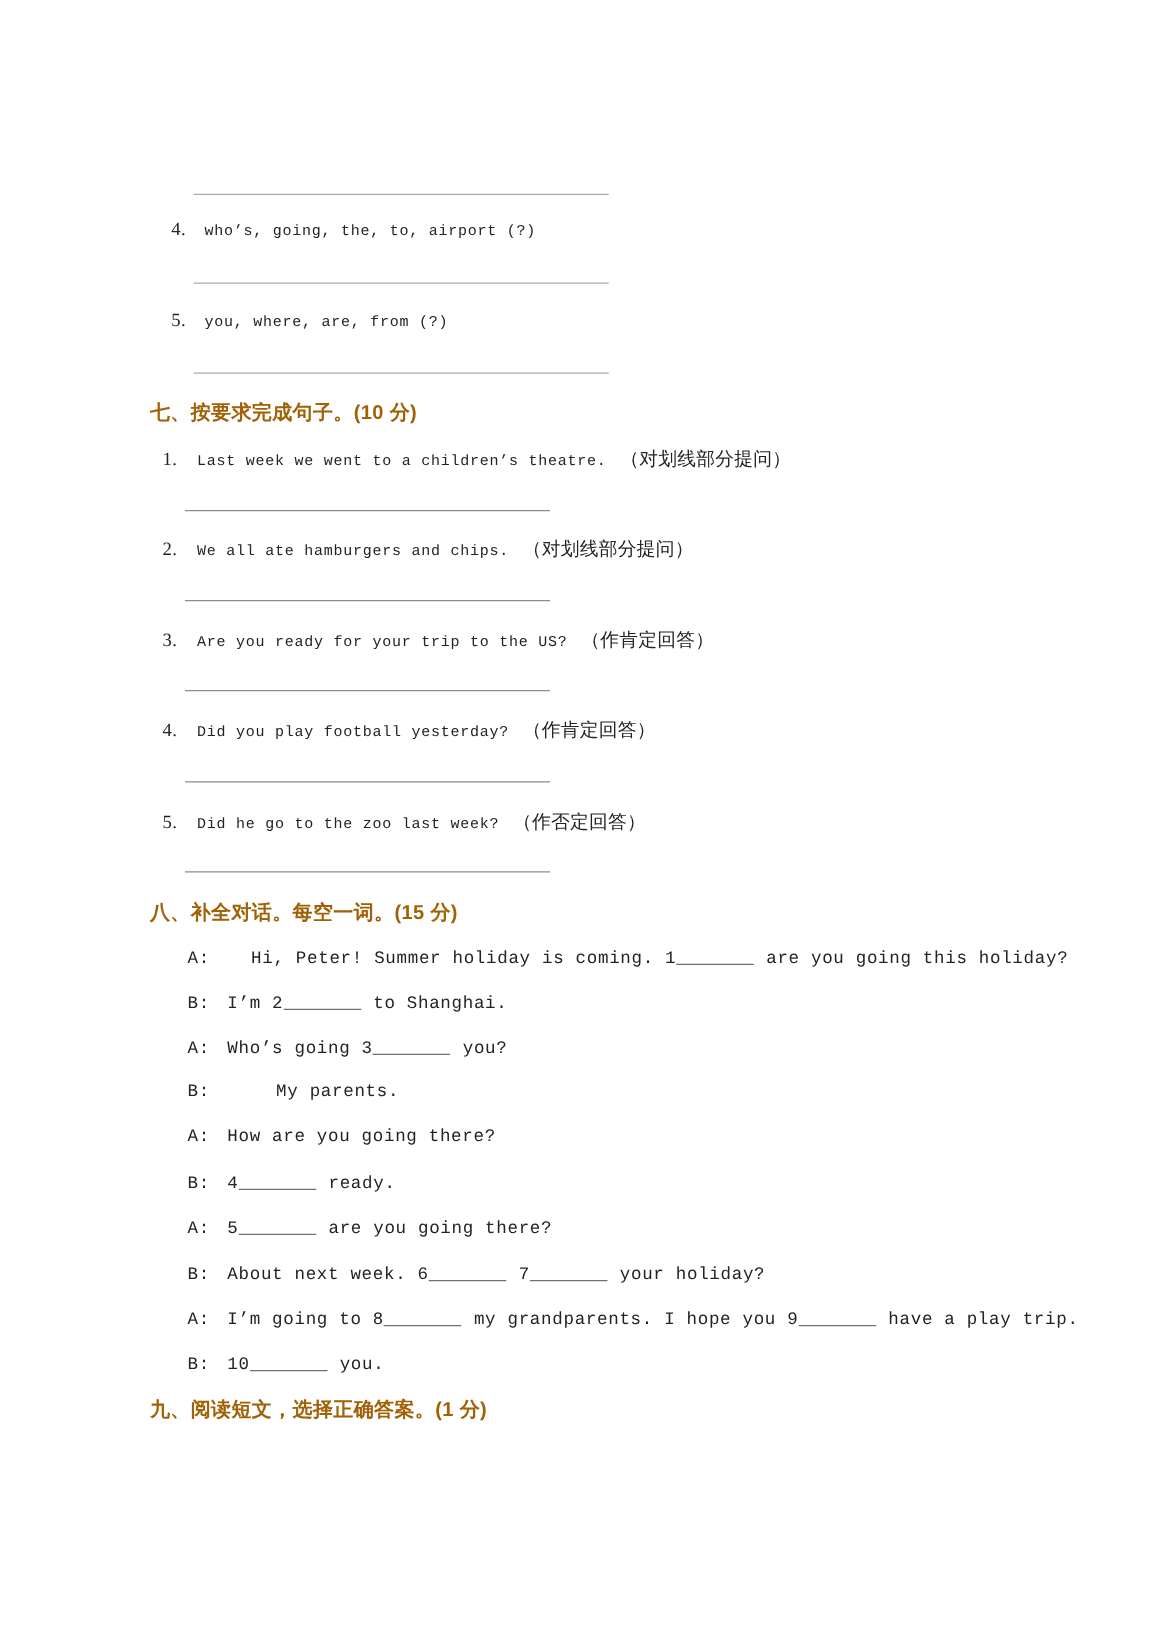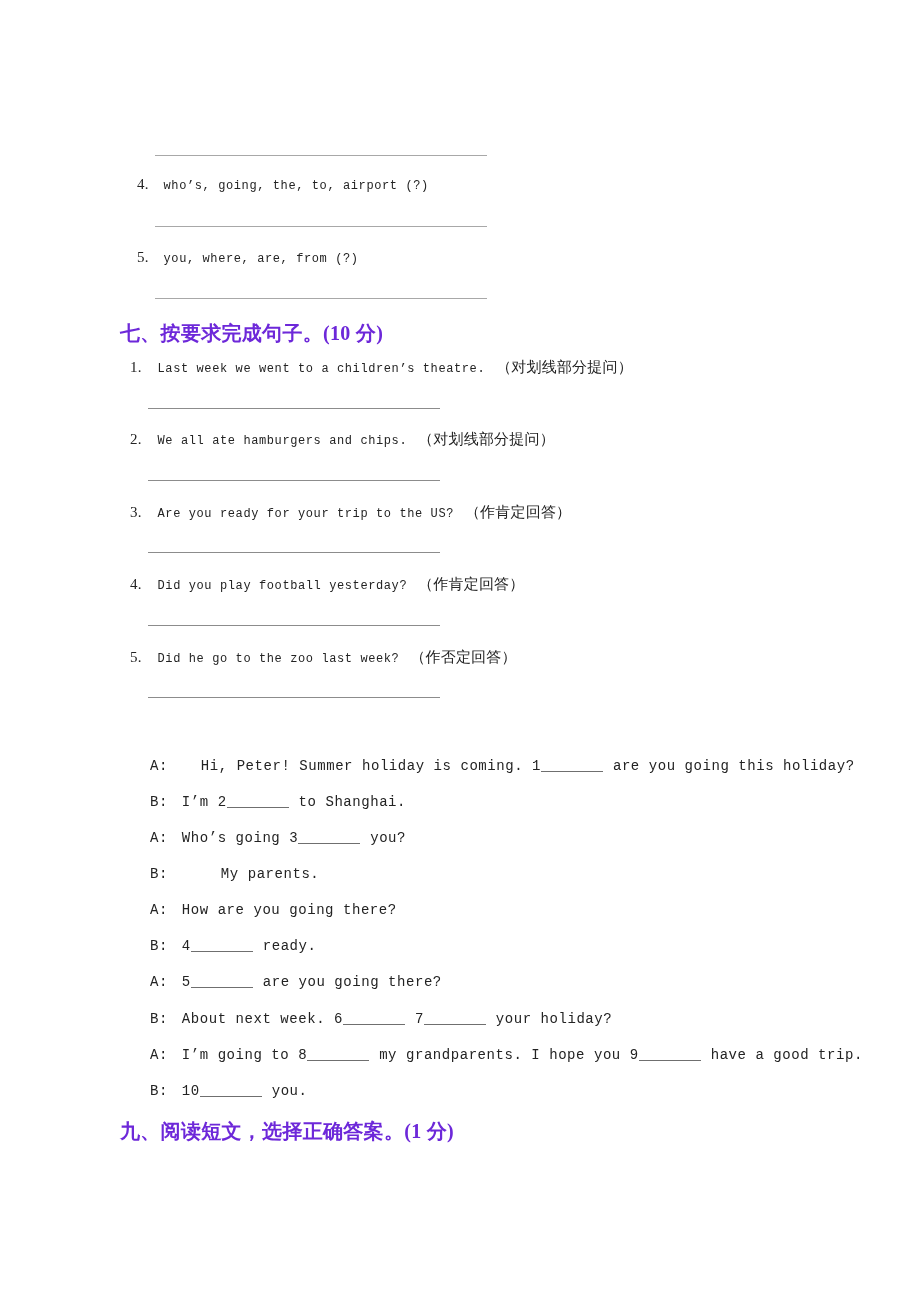--- a/index.html
+++ b/index.html
@@ -26,24 +26,24 @@
     white-space: nowrap;
     font-family: "Liberation Mono", "DejaVu Sans Mono", monospace;
     font-size: 14.5px;
     letter-spacing: 0.2px;
     color: #232323;
   }
 
   .heading {
     position: absolute;
     white-space: nowrap;
-    font-family: Liberation Serif, serif;
-    font-size: 20px;
+    font-family: Liberation Sans, sans-serif;
+    font-size: 16px;
     font-weight: 600;
-    color: #6d28d9;
+    color: #a16207;
     letter-spacing: 0.3px;
   }
 
   .num {
     display: inline-block;
     font-family: "Liberation Serif", "DejaVu Serif", serif;
     font-size: 15px;
   }
 
   .sent {
@@ -135,20 +135,21 @@
   </div>
   <div class="rule" style="left:148px; top:625px; width:292px;"></div>
 
   <div class="row" style="left:130px; top:648px;">
     <span class="num">5.</span>
     <span class="sent" style="margin-left:7px;">Did he go to the zoo last week?</span>
     <span class="cn" style="margin-left:2px;">（作否定回答）</span>
   </div>
   <div class="rule" style="left:148px; top:697px; width:292px;"></div>
 
+  <div class="heading" style="left:120px; top:720px;">八、补全对话。每空一词。(15 分)</div>
 
   <div class="dlg" style="left:150px; top:758px;">
     <span>A:</span>
     <span style="margin-left:5px;padding-left:19px;">Hi, Peter! Summer holiday is coming. 1</span><span class="blank"></span><span> are you going this holiday?</span>
   </div>
 
   <div class="dlg" style="left:150px; top:794px;">
     <span>B:</span>
     <span style="margin-left:5px;">I’m 2</span><span class="blank"></span><span> to Shanghai.</span>
   </div>
@@ -178,21 +179,21 @@
     <span style="margin-left:5px;">5</span><span class="blank"></span><span> are you going there?</span>
   </div>
 
   <div class="dlg" style="left:150px; top:1011px;">
     <span>B:</span>
     <span style="margin-left:5px;">About next week.  6</span><span class="blank"></span><span> 7</span><span class="blank"></span><span> your holiday?</span>
   </div>
 
   <div class="dlg" style="left:150px; top:1047px;">
     <span>A:</span>
-    <span style="margin-left:5px;">I’m going to 8</span><span class="blank"></span><span> my grandparents.  I hope you 9</span><span class="blank"></span><span> have a good trip.</span>
+    <span style="margin-left:5px;">I’m going to 8</span><span class="blank"></span><span> my grandparents.  I hope you 9</span><span class="blank"></span><span> have a play trip.</span>
   </div>
 
   <div class="dlg" style="left:150px; top:1083px;">
     <span>B:</span>
     <span style="margin-left:5px;">10</span><span class="blank"></span><span> you.</span>
   </div>
 
   <div class="heading" style="left:120px; top:1118px;">九、阅读短文，选择正确答案。(1 分)</div>
 
 </div>

